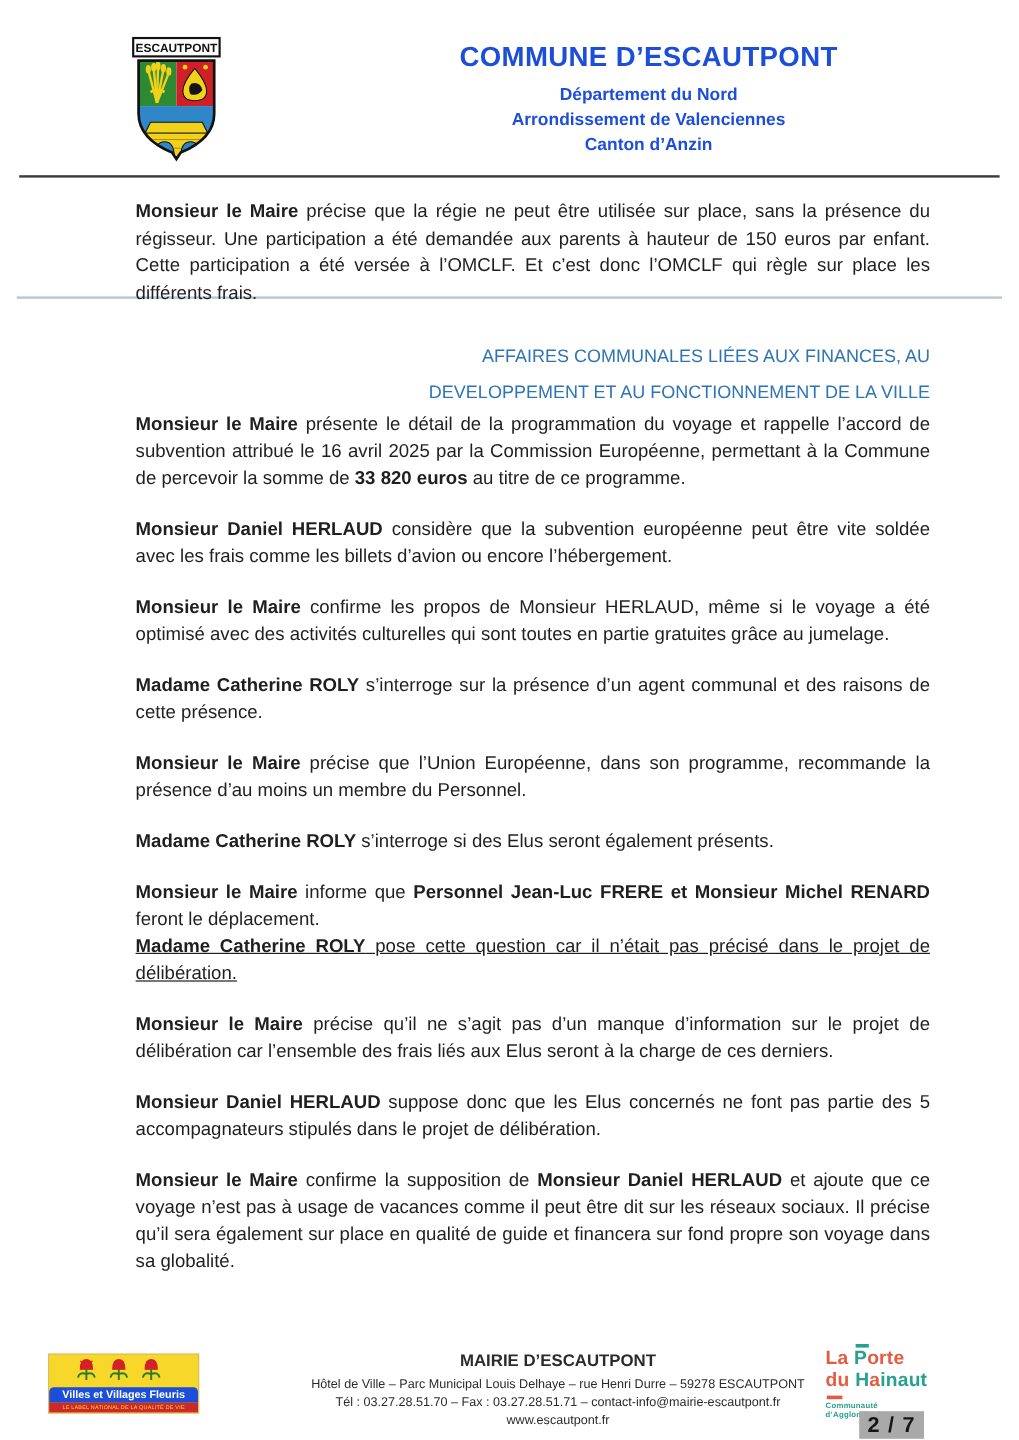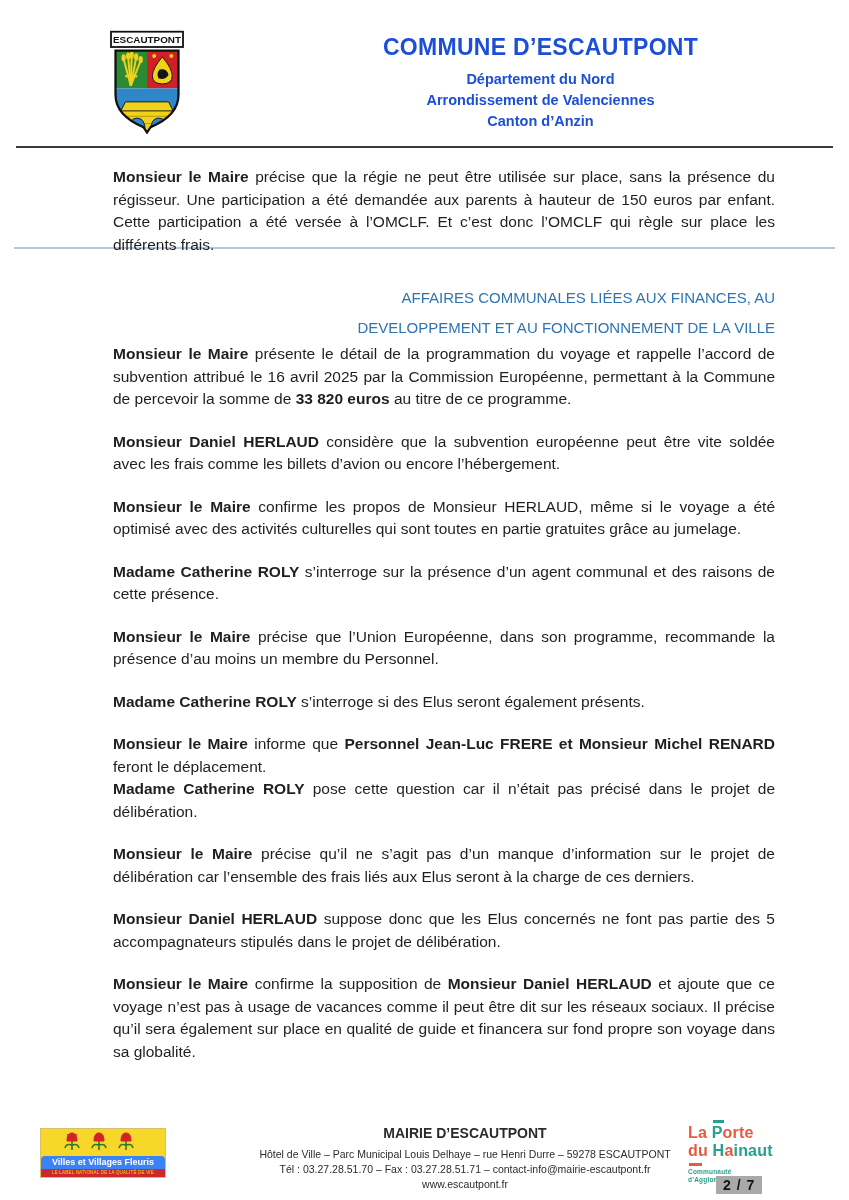--- a/index.html
+++ b/index.html
@@ -14,51 +14,51 @@
   .crest{position:absolute;left:102px;top:2px;width:90px;height:110px;}
   .header-text{position:absolute;left:232px;right:0;top:8px;text-align:center;color:#1d4ed8;}
   .commune-title{font-size:23px;font-weight:bold;letter-spacing:.3px;margin:0;}
   .header-sub{font-size:14.5px;font-weight:bold;line-height:21px;margin-top:8px;}
   .top-rule{position:absolute;top:146px;left:16px;right:16px;border-top:2px solid #3a3a3a;}
   .faint-rule{position:absolute;top:247px;left:14px;right:14px;height:2px;background:#b4c8d8;}
   
   .content{position:absolute;top:166px;left:75px;right:74px;margin-left:38px;}
   .body-para{font-size:15.5px;line-height:22.5px;text-align:justify;margin:0 0 20px 0;}
   .body-para span.b{font-weight:bold;}
-  .body-para.attached{margin-top:-20px;}
+  .body-para.attached{margin-top:-20px;text-decoration:underline;}
   .section-title{
     margin:27px 0 0 0;text-align:right;color:#2e74b5;
     font-size:15px;font-weight:normal;line-height:30px;
   }
   .subsection-title{
     margin:26px 0 18px 0;color:#2e74b5;font-size:15px;font-weight:bold;
     text-decoration:underline;letter-spacing:.1px;
   }
   
   .footer{position:absolute;top:1120px;left:0;right:0;height:80px;font-size:10.5px;}
   .footer-center{position:absolute;left:215px;width:500px;top:6px;text-align:center;color:#2b2b2b;line-height:15px;}
   .footer-title{font-size:14px;font-weight:bold;margin-bottom:6px;}
   
   .fleuris{position:absolute;left:40px;top:8px;width:124px;height:48px;background:#f6d72a;border:1px solid #d8c06a;}
   .fleuris svg{position:absolute;top:1px;left:16px;}
-  .fleuris-band{position:absolute;left:0;right:0;bottom:8px;height:13px;background:#3b82f6;
+  .fleuris-band{position:absolute;left:0;right:0;bottom:8px;height:13px;background:#1d4ed8;
     color:#fff;font-weight:bold;font-size:9px;text-align:center;line-height:13px;border-radius:4px 4px 0 0;}
   .fleuris-red{position:absolute;left:0;right:0;bottom:0;height:8px;background:#cc2a2a;
     color:#f6d72a;font-size:4.5px;text-align:center;line-height:8px;letter-spacing:.2px;}
   
   .porte{position:absolute;left:688px;top:4px;width:130px;font-weight:bold;font-size:16px;line-height:18px;letter-spacing:.2px;}
   .porte .orange{color:#e55b3f;}
   .porte .teal{color:#27a08e;}
   .porte .macron{position:relative;display:inline-block;}
   .porte .macron::before{content:"";position:absolute;top:-4px;left:1px;width:11px;height:3px;background:#27a08e;}
   .porte-dash{width:13px;height:3px;background:#e55b3f;margin:3px 0 2px 1px;}
   .porte-sub{font-size:6.5px;font-weight:bold;color:#27a08e;line-height:8px;letter-spacing:.2px;}
   .page-number{
     position:absolute;left:716px;top:56px;background:#a9a9a9;color:#141414;
-    font-weight:bold;font-size:14px;padding:1px 7px;letter-spacing:1px;
+    font-weight:bold;font-size:18px;padding:1px 7px;letter-spacing:1px;
   }
 </style>
 </head>
 <body>
 
 <div class="page">
 
   <div class="header">
     <div class="crest">
       <svg viewBox="0 0 100 118" width="90" height="110">

